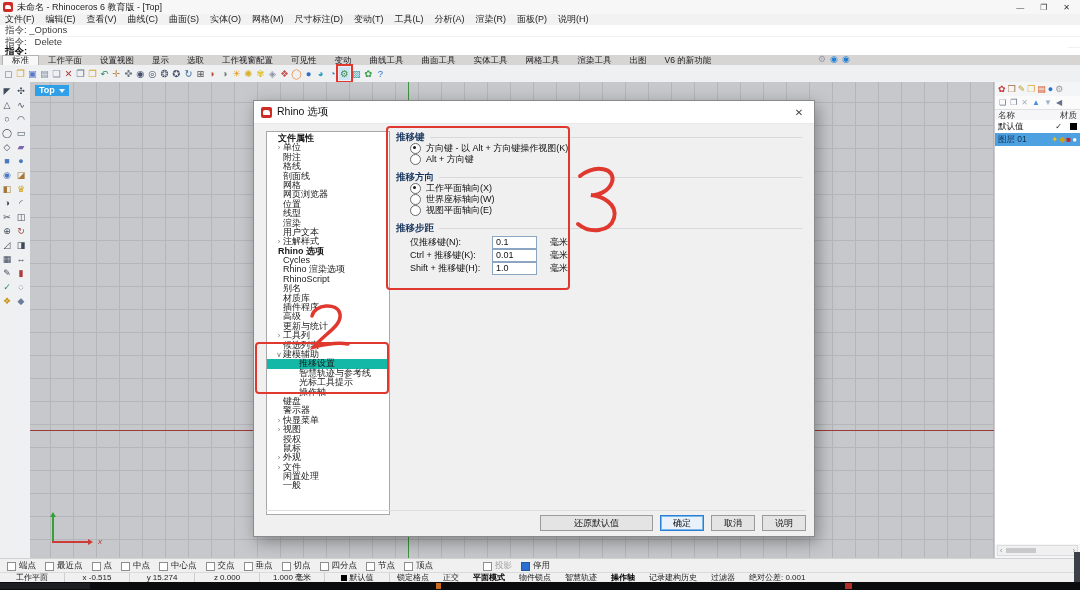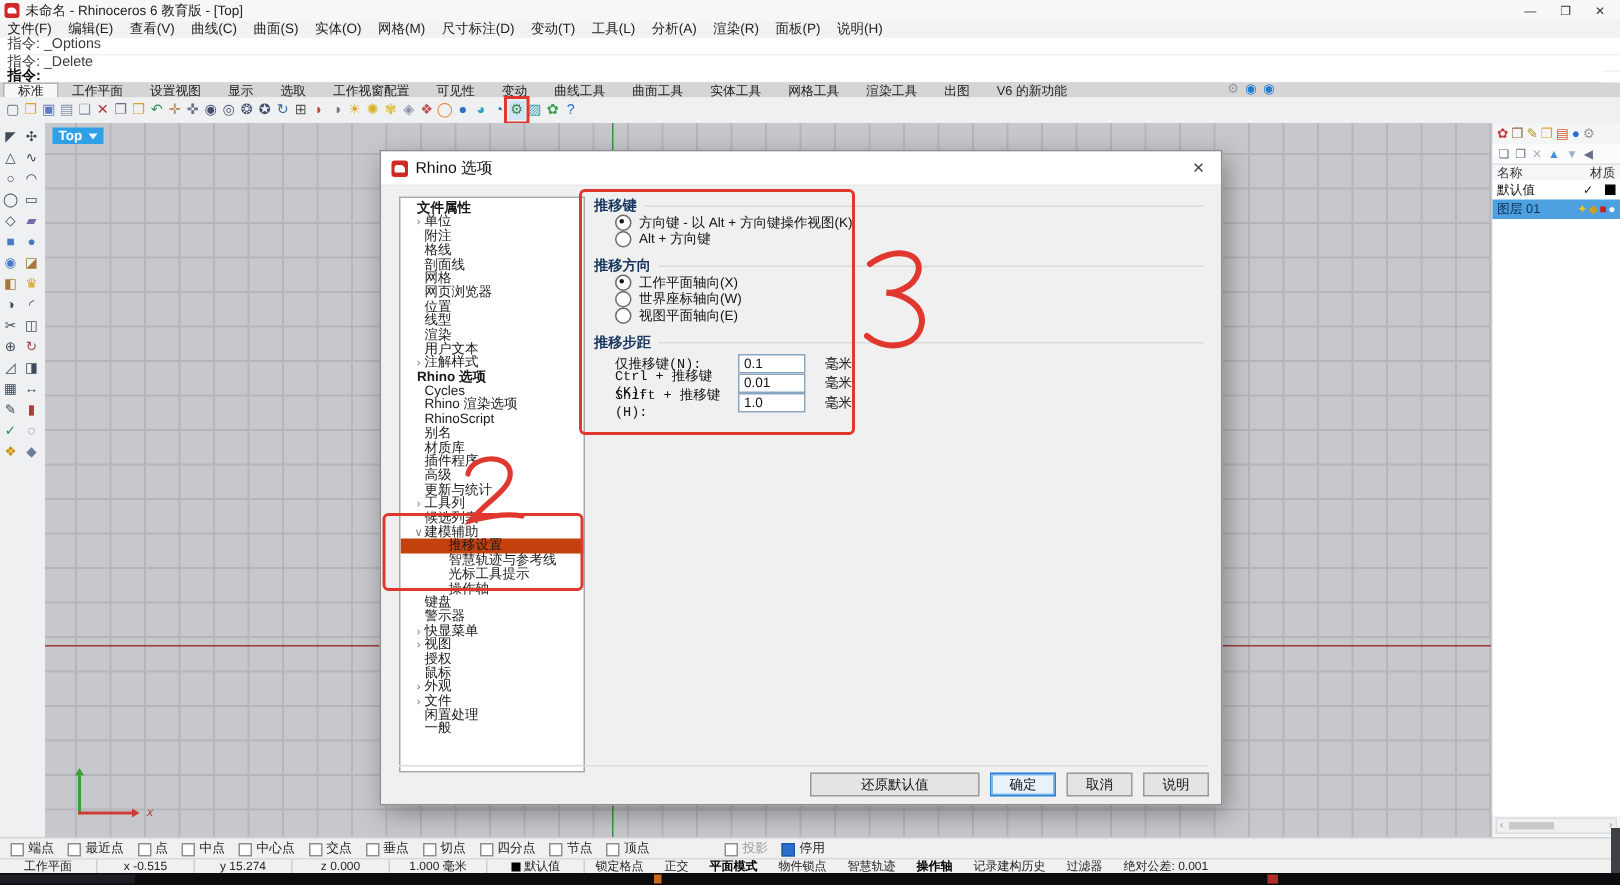--- a/index.html
+++ b/index.html
@@ -79,32 +79,32 @@
   .dlg-icon{width:11px;height:11px;background:#cf2a27;border-radius:2px;margin-right:5px;flex:none;position:relative;}
   .dlg-icon::after{content:"";position:absolute;left:2px;top:3px;width:7px;height:5px;background:#fff;border-radius:2px 3px 0 1px;}
   .dlg-close{margin-left:auto;width:16px;text-align:center;color:#444;font-size:10px;}
   .dlg-tree{position:absolute;left:12px;top:30px;width:122px;height:380px;background:#fff;border:1px solid #a8a8a8;
     overflow:hidden;font-size:9px;padding-top:2px;}
   .titem{height:9.4px;line-height:9.4px;display:flex;align-items:center;white-space:nowrap;padding-left:3px;color:#1a1a1a;}
   .titem .arr{width:8px;flex:none;color:#777;font-size:7.5px;text-align:center;}
   .titem.bold .lbl{font-weight:bold;}
   .titem.l1{padding-left:8px;}
   .titem.l2{padding-left:24px;}
-  .titem.selected{background:#c2410c;}
+  .titem.selected{background:#14b8a6;}
   .dlg-panel{position:absolute;left:142px;top:30px;right:12px;height:382px;font-size:9px;}
   .grp-title{height:12px;margin-top:0;display:flex;align-items:center;gap:5px;font-weight:bold;color:#17365d;font-size:9.5px;}
   .grp-title.gap{margin-top:6px;}
   .grp-title::after{content:"";flex:1;height:1px;background:#d9d9d9;}
   .radios{padding-left:14px;}
   .radio{height:11px;display:flex;align-items:center;cursor:default;}
   .rb{width:9px;height:9px;border:1px solid #6a6a6a;border-radius:50%;background:#fff;margin-right:5px;flex:none;position:relative;}
   .rb.on::after{content:"";position:absolute;left:2px;top:2px;width:3px;height:3px;border-radius:50%;background:#1a1a1a;}
   .fields{padding-left:14px;padding-top:2px;}
   .field{height:13px;display:flex;align-items:center;}
-  .flab{width:82px;flex:none;font-family:Liberation Mono, monospace;}
+  .flab{width:82px;flex:none;}
   .finput{width:40px;height:11px;line-height:11px;background:#fff;border:1px solid #8aa6c0;padding-left:3px;flex:none;font-size:9px;}
   .funit{margin-left:13px;}
   .dlg-buttons{position:absolute;right:8px;bottom:5px;display:flex;gap:7px;border-top:1px solid #ddd;padding-top:4px;left:12px;justify-content:flex-end;}
   .btn{height:16px;min-width:44px;background:#e4e4e4;border:1px solid #9a9a9a;font-size:9px;font-family:inherit;padding:0 6px;color:#111;}
   .btn.wide{min-width:113px;}
   .btn.default{border:1px solid #2a7fd4;box-shadow:inset 0 0 0 1px #7ab8ec;background:#e9f2fb;}
   
   .ann-rect{position:absolute;border:2.5px solid #e0382e;border-radius:4px;z-index:30;pointer-events:none;}
   .rect-tree{left:255px;top:342px;width:130px;height:48px;}
   .rect-settings{left:386px;top:126px;width:180px;height:160px;}

